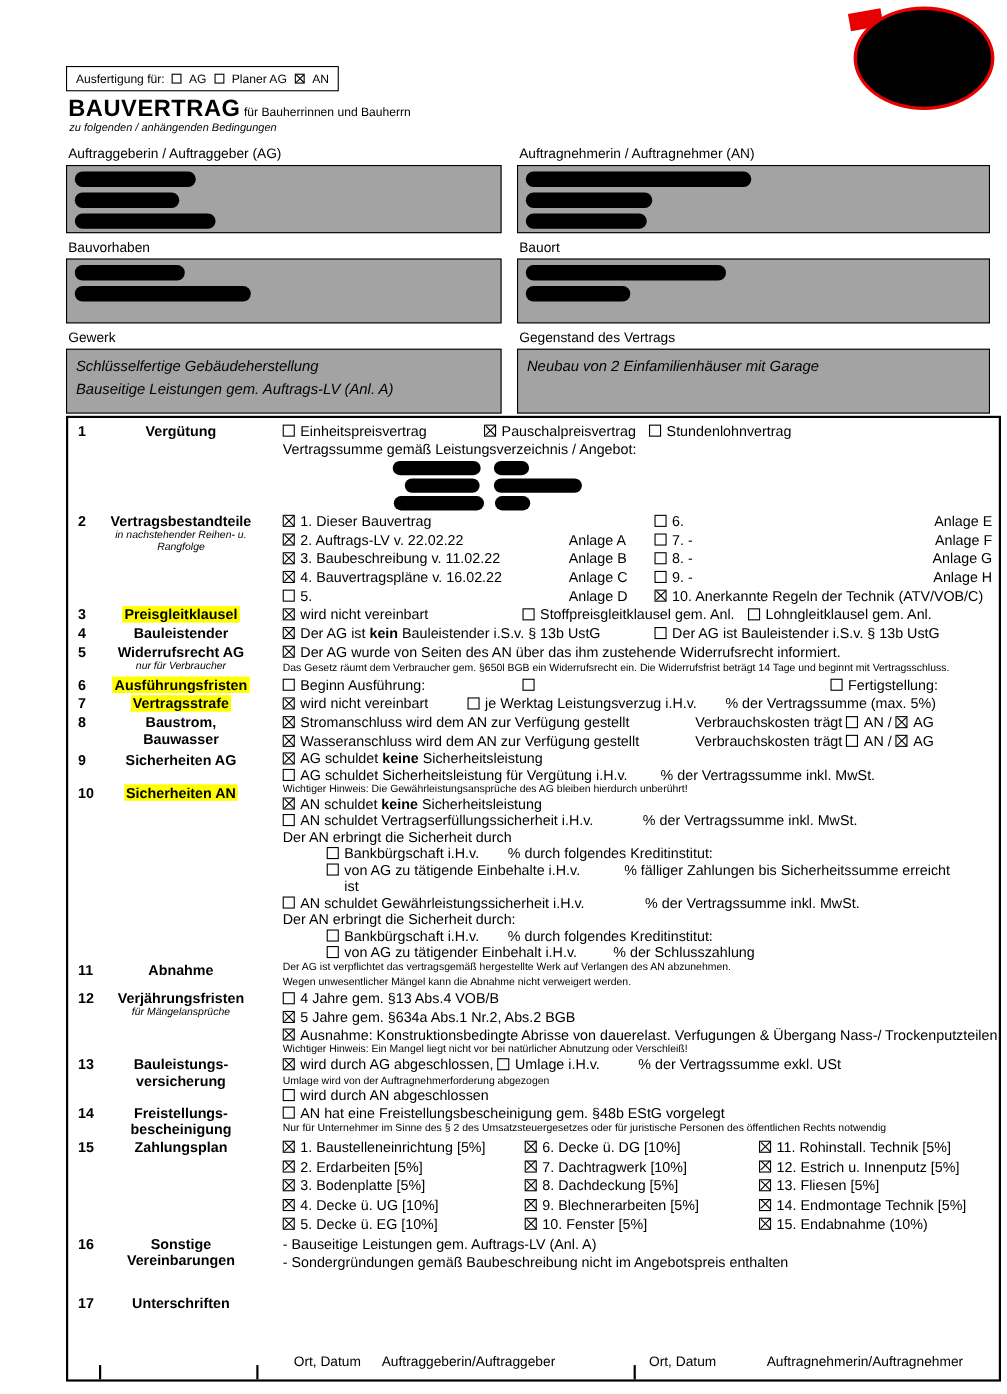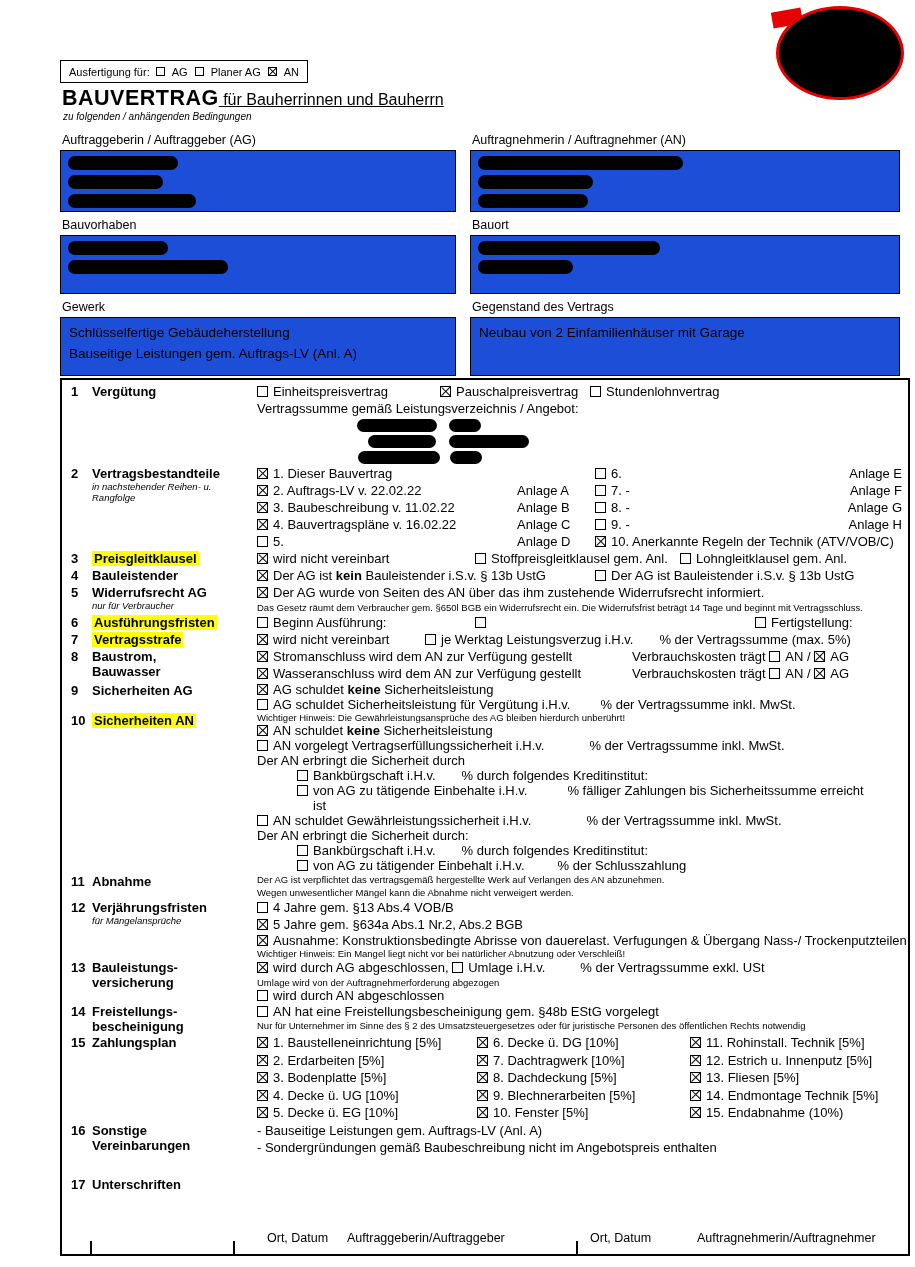--- a/index.html
+++ b/index.html
@@ -10,40 +10,40 @@
   .logo-redmark{position:absolute;left:4px;top:6px;width:30px;height:16px;background:#e60000;transform:rotate(-10deg);}
   .logo-ellipse{position:absolute;left:8px;top:2px;width:122px;height:88px;background:#000;
         border:3px solid #e60000;border-radius:50%;}
   
   .copy-note{position:absolute;left:60px;top:60px;height:21px;border:1.5px solid #000;
         display:inline-flex;align-items:center;padding:0 8px;font-size:11px;gap:6px;white-space:pre;}
   .copy-note .opt{display:inline-flex;align-items:center;gap:4px;}
   
   .title-row{position:absolute;left:62px;top:86px;white-space:pre;}
   .title-main{font-size:21.5px;font-weight:bold;letter-spacing:.5px;}
-  .title-suffix{font-size:16px;text-decoration:underline;}
+  .title-suffix{font-size:11px;}
   .subtitle{position:absolute;left:63px;top:111px;font-size:10px;font-style:italic;}
   
   .party-grid{position:absolute;left:60px;top:133px;display:grid;grid-template-columns:396px 430px;column-gap:14px;}
   .party-cell{display:flex;flex-direction:column;}
   .party-label{font-size:12.5px;margin:6px 0 3px 2px;height:14px;}
   .party-cell:nth-child(-n+2) .party-label{margin-top:0;}
-  .party-box{border:1.5px solid #000;background:#1d4ed8;}
+  .party-box{border:1.5px solid #000;background:#a3a3a3;font-style:italic;}
   .party-box.h60{height:60px;}
   .party-box.h57{height:57px;}
   .party-box .bars{padding:5px 0 0 7px;display:flex;flex-direction:column;gap:5px;}
   .redbar{height:14px;background:#000;border-radius:7px;}
   .party-box .textlines{padding:4px 8px;font-size:13.5px;line-height:21px;}
   
   .table{position:absolute;left:60px;top:378px;width:850px;height:878px;border:2px solid #000;
          box-sizing:border-box;display:flex;flex-direction:column;padding-top:3px;font-size:13px;}
   .sec{display:flex;flex:none;}
   .sec.grow{flex:1;}
   .sec-num{width:30px;padding-left:9px;box-sizing:border-box;flex:none;font-weight:bold;padding-top:1px;}
-  .sec-labelcol{width:145px;flex:none;line-height:15px;padding-top:1px;}
+  .sec-labelcol{width:145px;flex:none;line-height:15px;padding-top:1px;text-align:center;}
   .sec-label{font-weight:bold;white-space:pre-line;}
   .sec-sub{font-weight:normal;font-style:italic;font-size:9.5px;line-height:10.5px;display:block;margin-top:1px;}
   .sec-content{flex:1;min-width:0;padding-right:6px;}
   .line{display:flex;align-items:center;white-space:pre;padding-left:20px;}
   .line.small{font-size:9.5px;}
   .seg{display:inline-flex;align-items:center;white-space:pre;}
   .cb{width:11px;height:11px;border:1.3px solid #000;display:inline-block;position:relative;
       flex:none;background:#fff;margin-right:5px;box-sizing:border-box;}
   .cb.checked::before,.cb.checked::after{content:"";position:absolute;left:-1.2px;top:3.6px;width:11.5px;height:1.4px;background:#000;}
   .cb.checked::before{transform:rotate(45deg);}
@@ -208,21 +208,21 @@
           <div class="line" style="min-height: 15px;"><span class="seg"><span class="cb checked"></span><span>AG schuldet <b>keine</b> Sicherheitsleistung</span></span></div>
           <div class="line" style="min-height: 15px;"><span class="seg"><span class="cb"></span><span>AG schuldet Sicherheitsleistung für Vergütung i.H.v.</span></span><span style="width: 30px; flex: 0 0 auto;"></span><span class="seg"><span>% der Vertragssumme inkl. MwSt.</span></span></div>
         </div>
       </div>
       <div class="sec">
         <div class="sec-num">10</div>
         <div class="sec-labelcol"><span class="sec-label hl" style="background: rgb(255, 255, 0);">Sicherheiten AN</span></div>
         <div class="sec-content">
           <div class="line small" style="min-height: 11px;"><span class="seg"><span>Wichtiger Hinweis: Die Gewährleistungsansprüche des AG bleiben hierdurch unberührt!</span></span></div>
           <div class="line" style="min-height: 15px;"><span class="seg"><span class="cb checked"></span><span>AN schuldet <b>keine</b> Sicherheitsleistung</span></span></div>
-          <div class="line" style="min-height: 15px;"><span class="seg"><span class="cb"></span><span>AN vorgelegt Vertragserfüllungssicherheit i.H.v.</span></span><span style="width: 45px; flex: 0 0 auto;"></span><span class="seg"><span>% der Vertragssumme inkl. MwSt.</span></span></div>
+          <div class="line" style="min-height: 15px;"><span class="seg"><span class="cb"></span><span>AN schuldet Vertragserfüllungssicherheit i.H.v.</span></span><span style="width: 45px; flex: 0 0 auto;"></span><span class="seg"><span>% der Vertragssumme inkl. MwSt.</span></span></div>
           <div class="line" style="min-height: 15px;"><span class="seg"><span>Der AN erbringt die Sicherheit durch</span></span></div>
           <div class="line" style="min-height: 15px; padding-left: 60px;"><span class="seg"><span class="cb"></span><span>Bankbürgschaft i.H.v.</span></span><span style="width: 26px; flex: 0 0 auto;"></span><span class="seg"><span>% durch folgendes Kreditinstitut:</span></span></div>
           <div class="line" style="min-height: 15px; padding-left: 60px;"><span class="seg"><span class="cb"></span><span>von AG zu tätigende Einbehalte i.H.v.</span></span><span style="width: 40px; flex: 0 0 auto;"></span><span class="seg"><span>% fälliger Zahlungen bis Sicherheitssumme erreicht</span></span></div>
           <div class="line" style="min-height: 13px; padding-left: 76px;"><span class="seg"><span>ist</span></span></div>
           <div class="line" style="min-height: 15px;"><span class="seg"><span class="cb"></span><span>AN schuldet Gewährleistungssicherheit i.H.v.</span></span><span style="width: 55px; flex: 0 0 auto;"></span><span class="seg"><span>% der Vertragssumme inkl. MwSt.</span></span></div>
           <div class="line" style="min-height: 15px;"><span class="seg"><span>Der AN erbringt die Sicherheit durch:</span></span></div>
           <div class="line" style="min-height: 15px; padding-left: 60px;"><span class="seg"><span class="cb"></span><span>Bankbürgschaft i.H.v.</span></span><span style="width: 26px; flex: 0 0 auto;"></span><span class="seg"><span>% durch folgendes Kreditinstitut:</span></span></div>
           <div class="line" style="min-height: 15px; padding-left: 60px;"><span class="seg"><span class="cb"></span><span>von AG zu tätigender Einbehalt i.H.v.</span></span><span style="width: 33px; flex: 0 0 auto;"></span><span class="seg"><span>% der Schlusszahlung</span></span></div>
         </div>
       </div>

